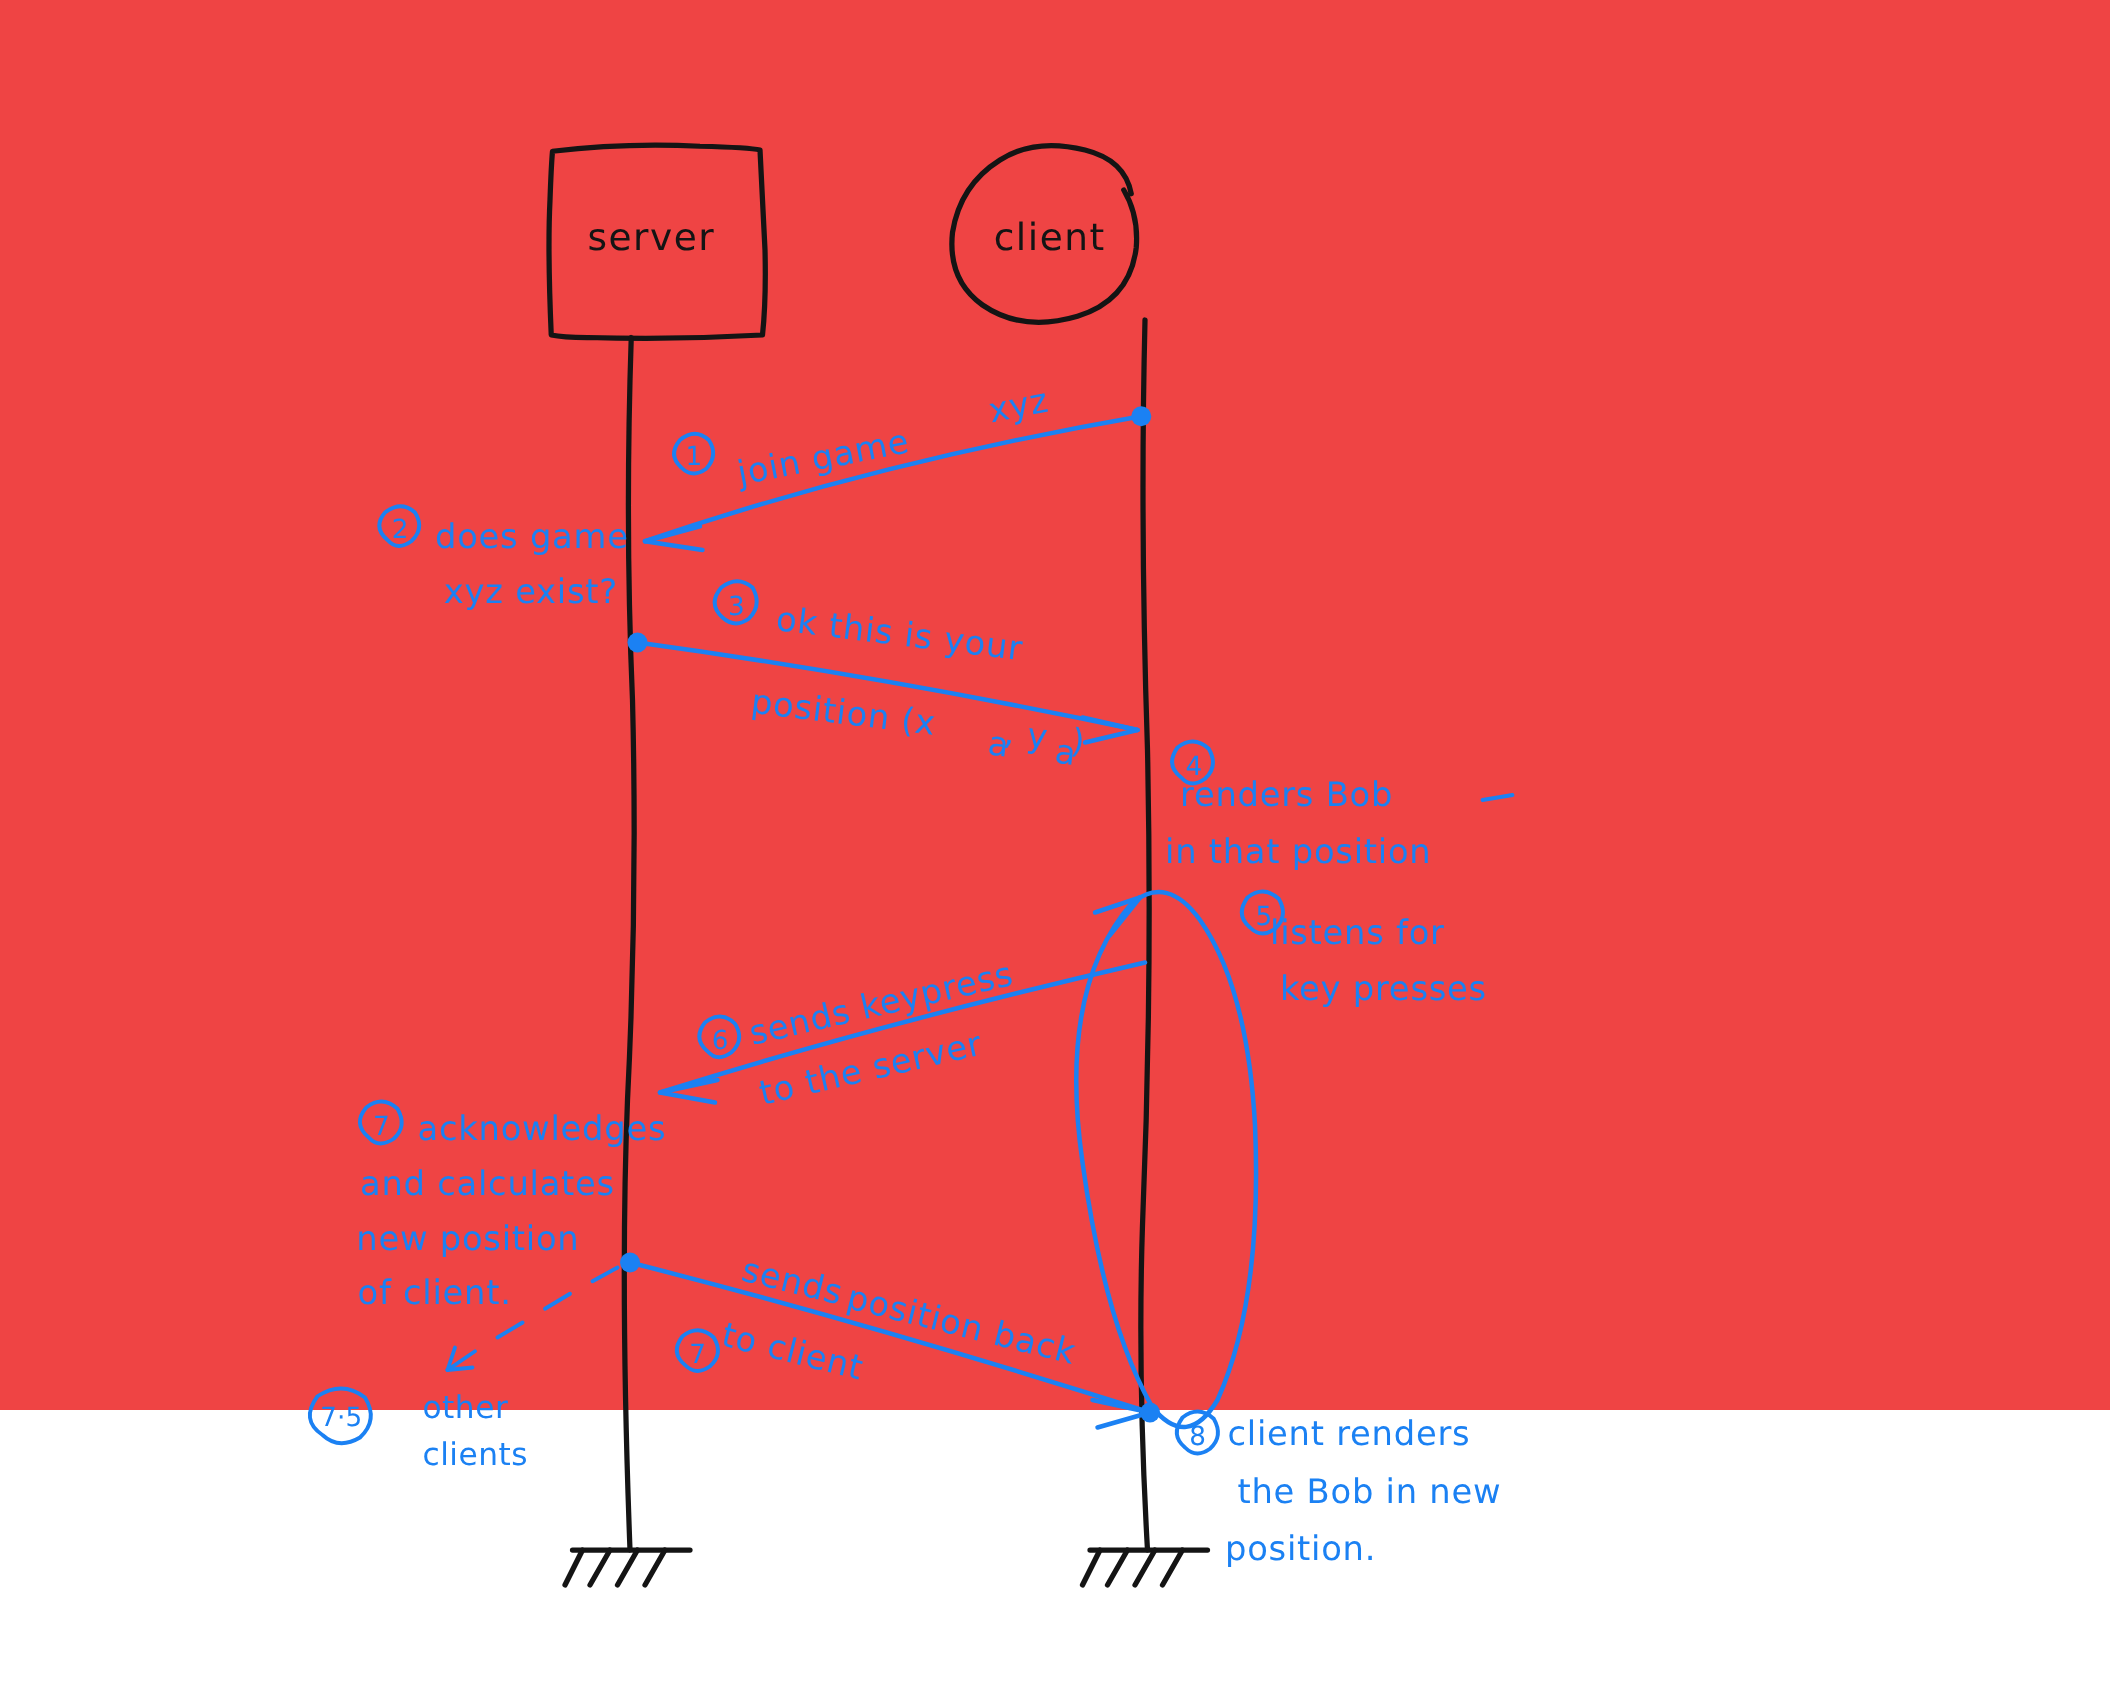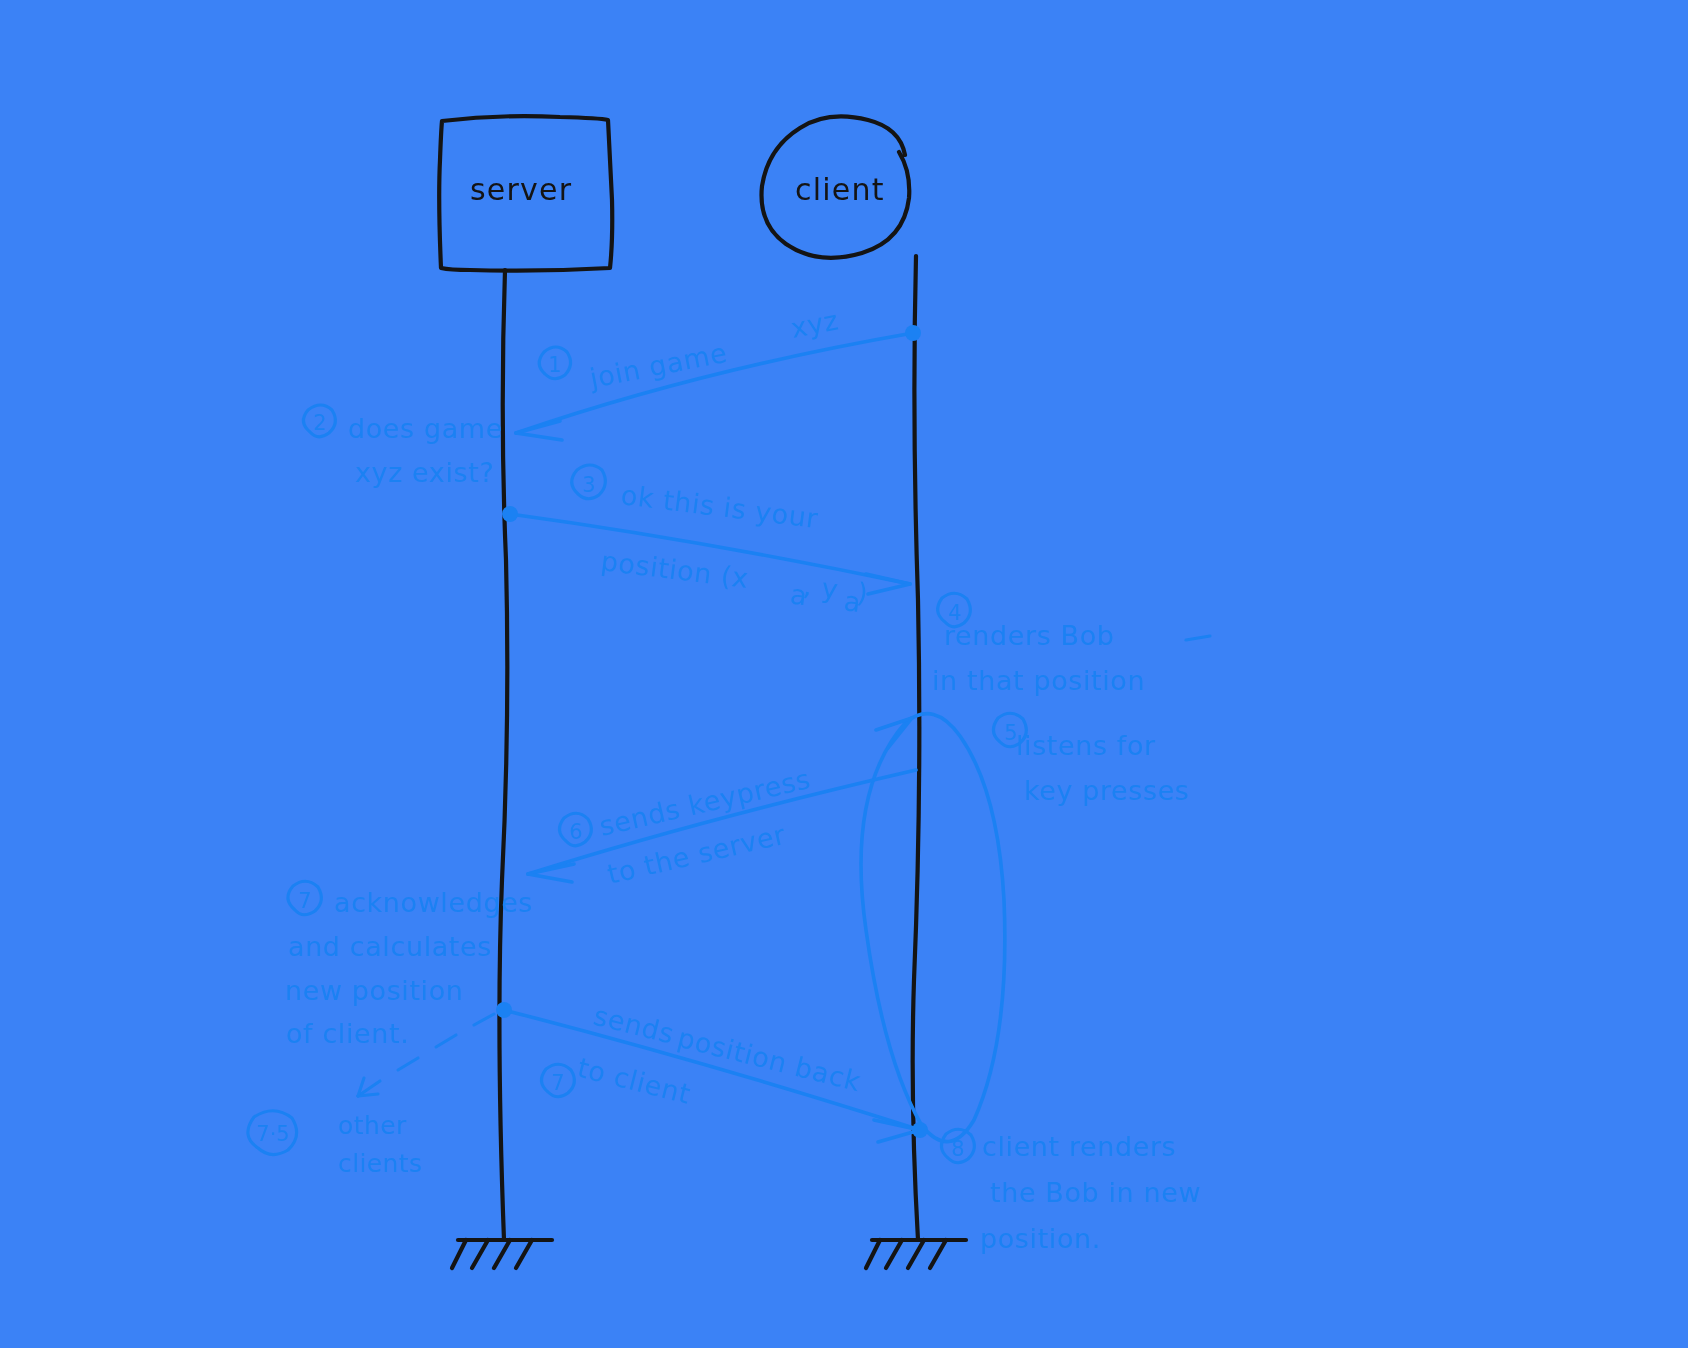--- a/index.html
+++ b/index.html
@@ -1,18 +1,18 @@
 <!DOCTYPE html>
 <html><head>
 <meta charset="utf-8">
 <title>Sequence Diagram</title>
 <style>
   html,body{margin:0;padding:0;background:#ffffff;}
   body{width:1688px;height:1348px;overflow:hidden;font-family:"DejaVu Sans",sans-serif;}
-  #canvas-wrap{position:relative;width:1688px;height:1348px;background:#3b82f6;}
+  #canvas-wrap{position:relative;width:1688px;height:1128px;background:#ef4444;}
   svg#diagram{position:absolute;top:0;left:0;width:1688px;height:1348px;display:block;}
   .ink-black{fill:none;stroke:#141414;stroke-width:4.2;stroke-linecap:round;stroke-linejoin:round;}
   .ink-blue{fill:none;stroke:#1b81f3;stroke-width:3.6;stroke-linecap:round;stroke-linejoin:round;}
   .ink-blue-thin{fill:none;stroke:#1b81f3;stroke-width:3.1;stroke-linecap:round;stroke-linejoin:round;}
   .dot-blue{fill:#1b81f3;stroke:none;}
   .hand-black{font-family:"DejaVu Sans",sans-serif;fill:#141414;font-size:30px;letter-spacing:1.2px;}
   .hand-blue{font-family:"DejaVu Sans",sans-serif;fill:#1b81f3;font-size:27px;letter-spacing:0.6px;}
   .hand-blue-sm{font-family:"DejaVu Sans",sans-serif;fill:#1b81f3;font-size:25px;letter-spacing:0.4px;}
   .num-txt{font-family:"DejaVu Sans",sans-serif;fill:#1b81f3;font-size:21px;text-anchor:middle;}
 </style>

